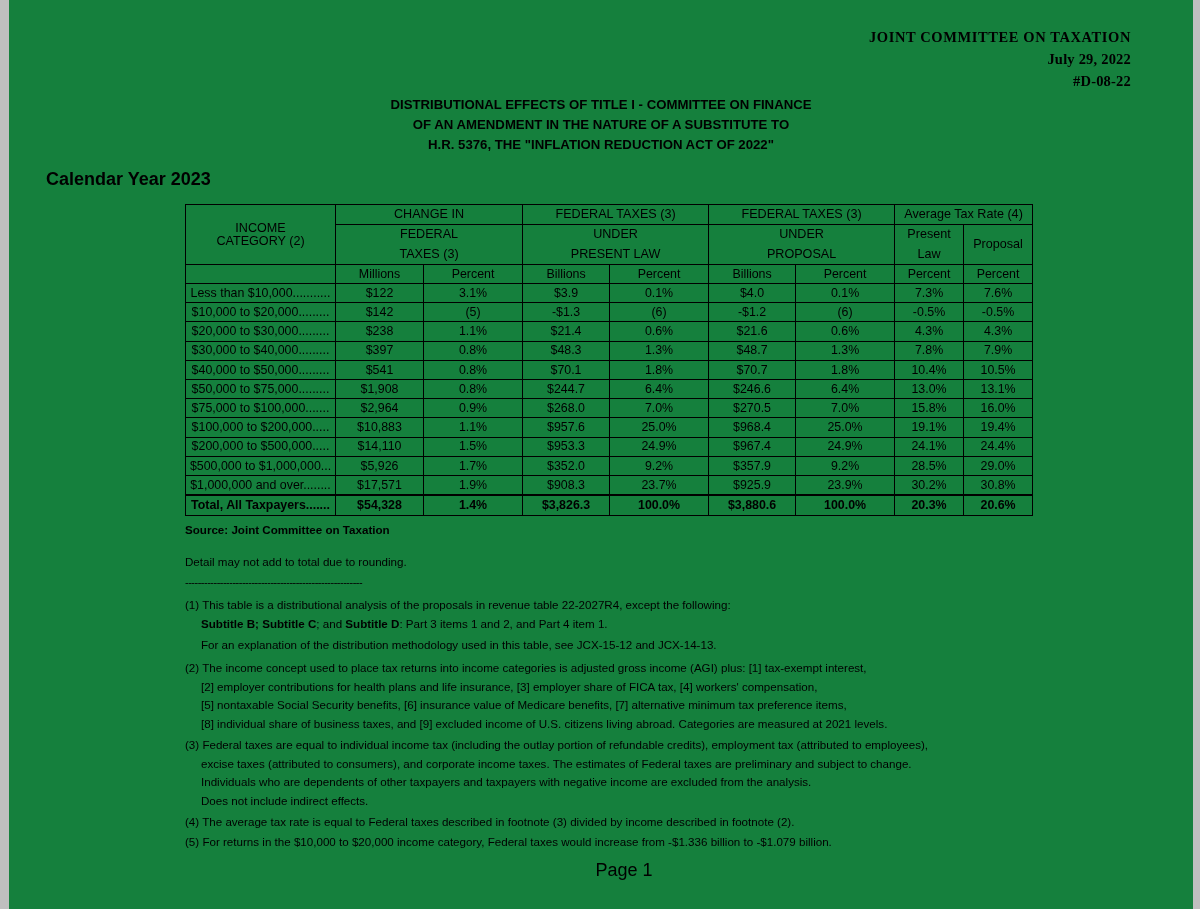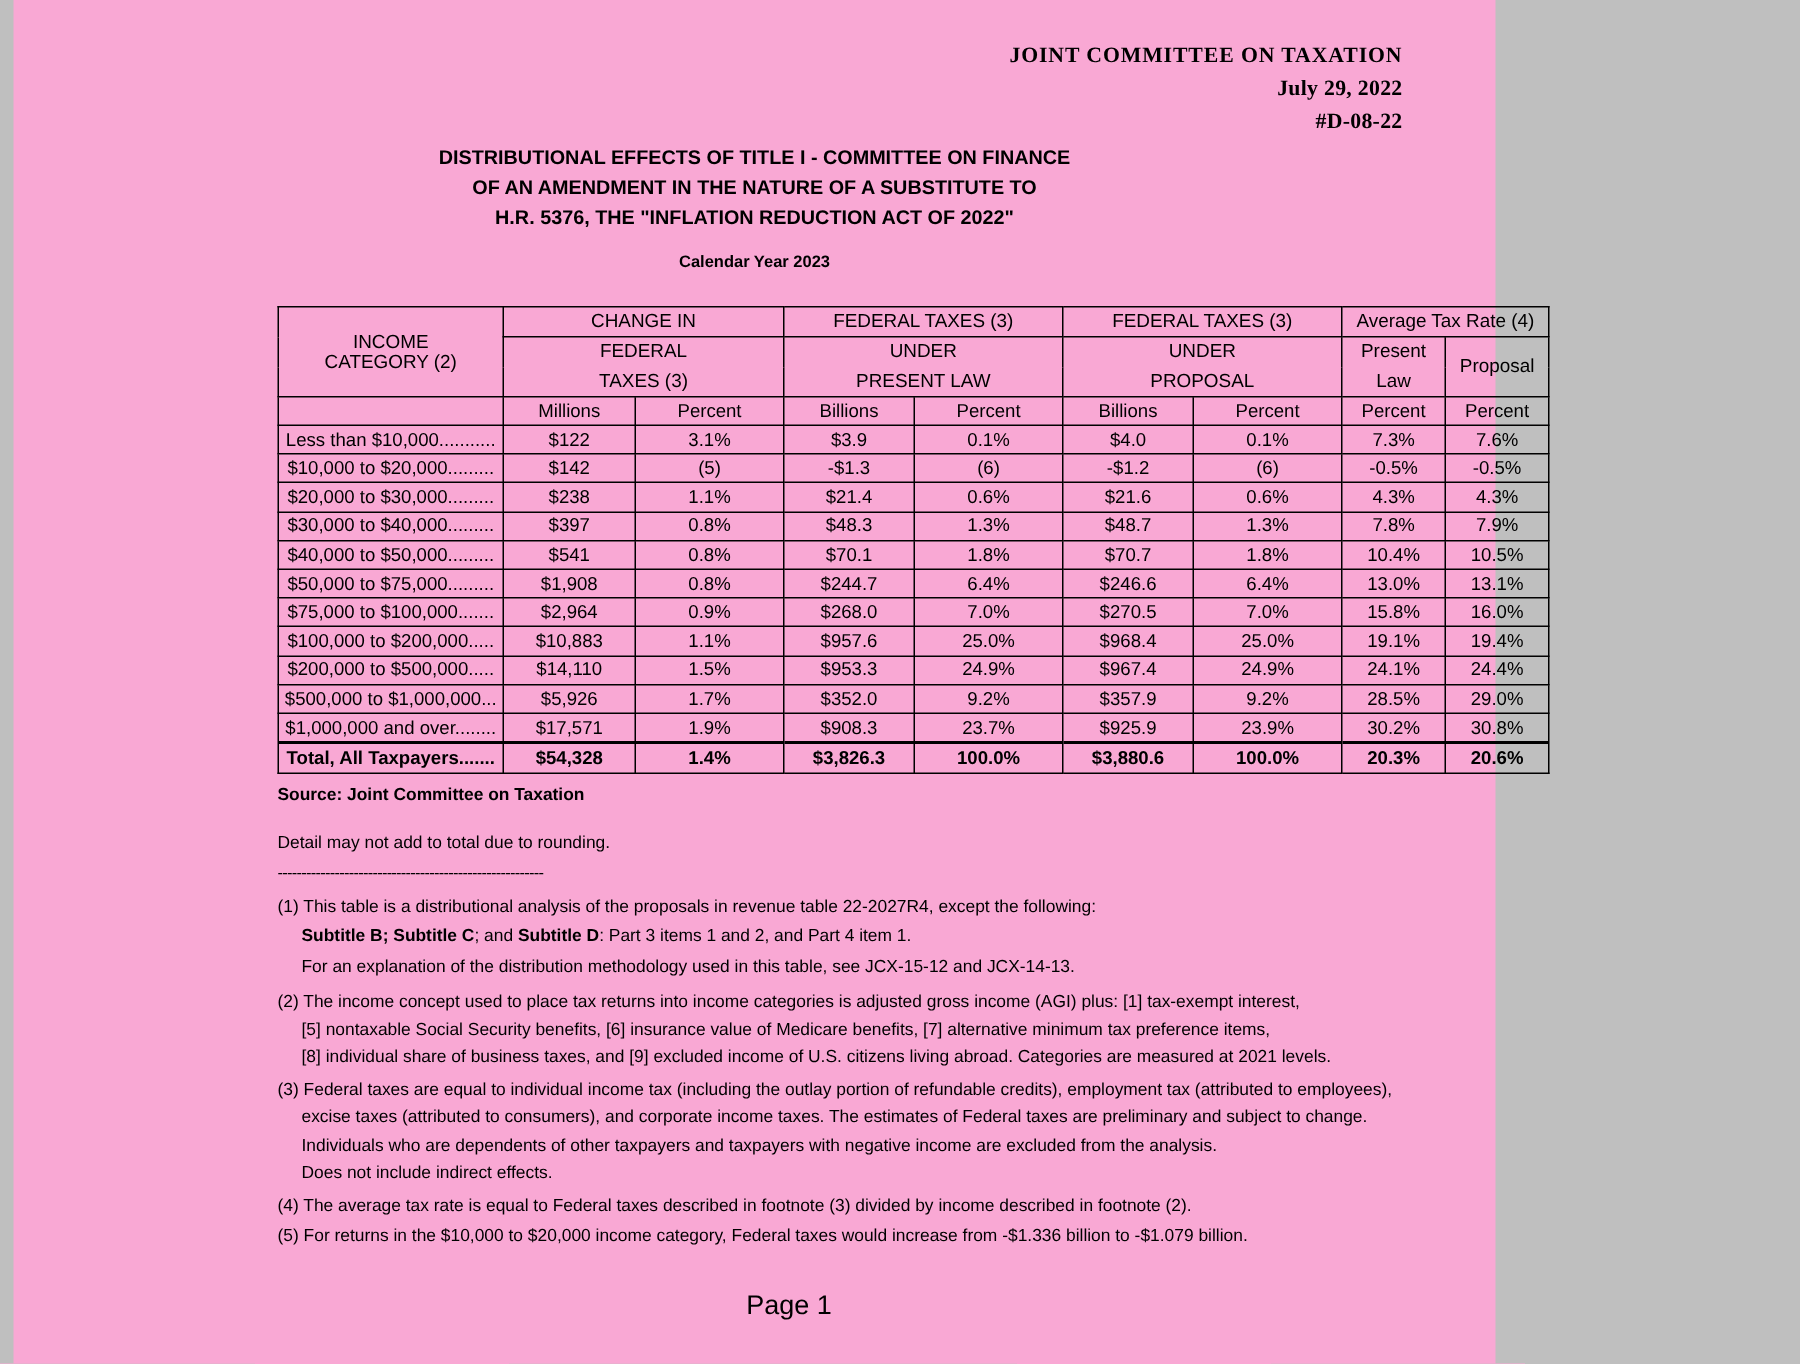--- a/index.html
+++ b/index.html
@@ -10,23 +10,23 @@
     width: 1200px;
     height: 909px;
     background: #bfbfbf;
     font-family: "Liberation Sans", sans-serif;
     overflow: hidden;
   }
   .page {
     position: absolute;
     left: 9px;
     top: 0;
-    width: 988px;
+    width: 1184px;
     height: 909px;
-    background: #f9a8d4;
+    background: #15803d;
     box-sizing: border-box;
   }
 
   
   .doc-header {
     position: absolute;
     right: 62px;
     top: 26px;
     text-align: right;
     font-family: "Liberation Serif", serif;
@@ -48,24 +48,24 @@
     font-weight: bold;
     font-size: 13.2px;
     color: #000;
     line-height: 1.52;
   }
   .cal-year {
     position: absolute;
     left: 0;
     right: 0;
     top: 169px;
-    text-align: center;
     font-weight: bold;
-    font-size: 11px;
-    color: #000;
+    font-size: 18px;
+    color: #000;
+    padding-left: 37px;
   }
 
   
   .tbl-wrap {
     position: absolute;
     left: 176px;
     top: 204px;
     width: 847px;
   }
   table.jct {
@@ -375,20 +375,21 @@
   <div class="notes">
     <div class="note-line b">Source:  Joint Committee on Taxation</div>
     <div class="note-line">Detail may not add to total due to rounding.</div>
     <div class="dashes">--------------------------------------------------------</div>
 
     <div class="fn">(1) This table is a distributional analysis of the proposals in revenue table 22-2027R4, except the following:</div>
     <div class="fn fn-ind"><b>Subtitle B;  Subtitle C</b><span>; and </span><b>Subtitle D</b><span>: Part 3 items 1 and 2, and Part 4 item 1.</span></div>
     <div class="fn fn-ind" style="margin-top:7px">For an explanation of the distribution methodology used in this table, see JCX-15-12 and JCX-14-13.</div>
 
     <div class="fn" style="margin-top:8px">(2) The income concept used to place tax returns into income categories is adjusted gross income (AGI) plus: [1] tax-exempt interest,</div>
+    <div class="fn fn-ind">[2] employer contributions for health plans and life insurance, [3] employer share of FICA tax, [4] workers' compensation,</div>
     <div class="fn fn-ind">[5] nontaxable Social Security benefits, [6] insurance value of Medicare benefits, [7] alternative minimum tax preference items,</div>
     <div class="fn fn-ind">[8] individual share of business taxes, and [9] excluded income of U.S. citizens living abroad.  Categories are measured at 2021 levels.</div>
 
     <div class="fn" style="margin-top:7px">(3) Federal taxes are equal to individual income tax (including the outlay portion of refundable credits), employment tax (attributed to employees),</div>
     <div class="fn fn-ind">excise taxes (attributed to consumers), and corporate income taxes.  The estimates of Federal taxes are preliminary and subject to change.</div>
     <div class="fn fn-ind">Individuals who are dependents of other taxpayers and taxpayers with negative income are excluded from the analysis.</div>
     <div class="fn fn-ind">Does not include indirect effects.</div>
 
     <div class="fn" style="margin-top:7px">(4) The average tax rate is equal to Federal taxes described in footnote (3) divided by income described in footnote (2).</div>
     <div class="fn" style="margin-top:5px">(5) For returns in the $10,000 to $20,000 income category, Federal taxes would increase from -$1.336 billion to -$1.079 billion.</div>

